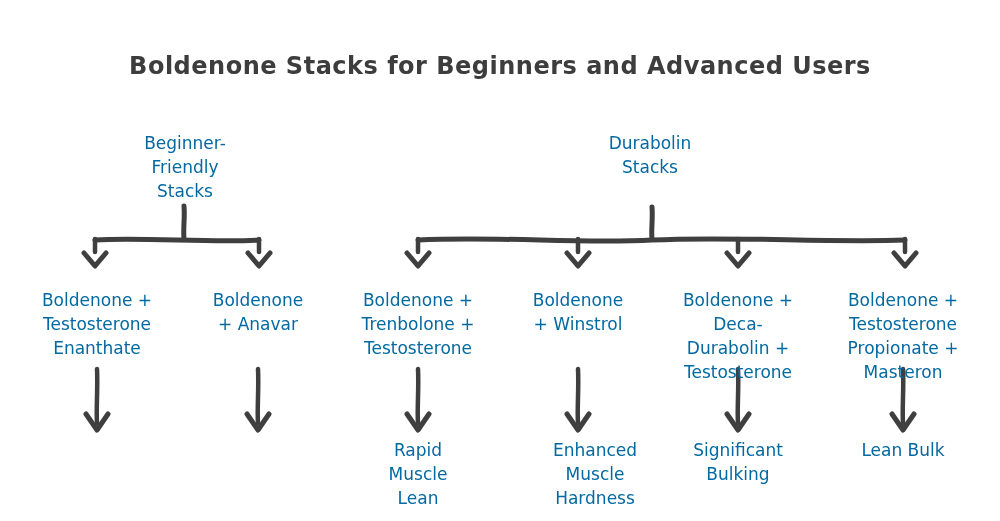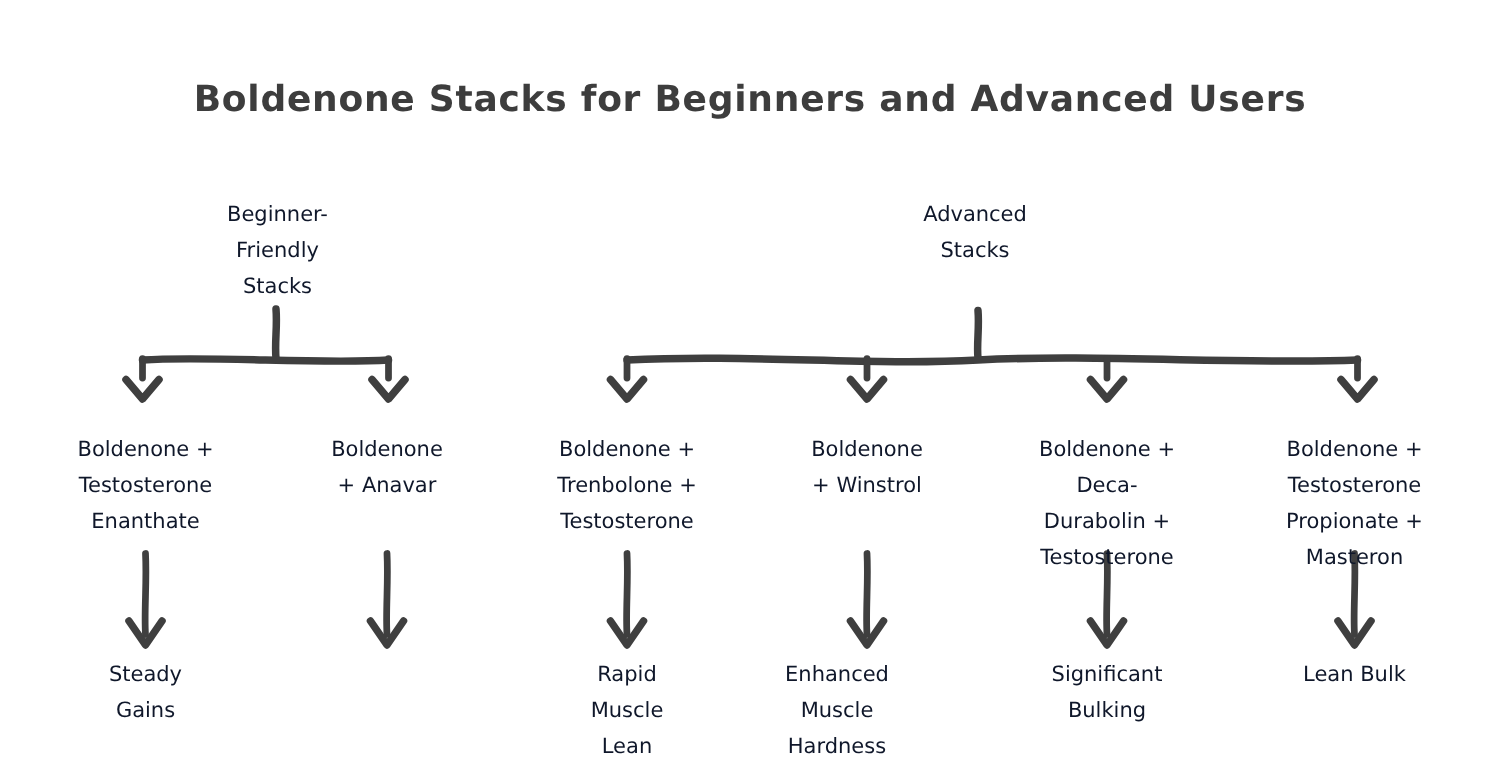--- a/index.html
+++ b/index.html
@@ -8,38 +8,38 @@
     position:relative;width:1000px;height:521px;
     font-family:"DejaVu Sans",sans-serif;color:#3d3d3d;background:#ffffff;
   }
   .title{
     position:absolute;left:0;top:52px;width:1000px;margin:0;
     text-align:center;font-size:24px;font-weight:bold;letter-spacing:.5px;
     color:#3d3d3d;
   }
   .node{
     position:absolute;width:160px;text-align:center;
-    font-size:14px;line-height:24px;white-space:pre-line;color:#0f172a;
+    font-size:17px;line-height:24px;white-space:pre-line;color:#0369a1;
   }
   .parent{top:131px;}
   .stack{top:288px;}
   .outcome{top:438px;}
   .wires{position:absolute;left:0;top:0;pointer-events:none;}
 </style>
 </head>
 <body>
 
 <div class="canvas">
 
   <h1 class="title">Boldenone Stacks for Beginners and Advanced Users</h1>
 
   <div class="node parent" style="left:105px;">Beginner-
 Friendly
 Stacks</div>
-  <div class="node parent" style="left:570px;">Advanced
+  <div class="node parent" style="left:570px;">Durabolin
 Stacks</div>
 
   <svg class="wires" width="1000" height="521" viewBox="0 0 1000 521" fill="none" stroke="#3f3f3f" stroke-linecap="round" stroke-linejoin="round">
 
     <g stroke-width="5">
       <path d="M184,206 C185,218 183,228 184,239"></path>
       <path d="M95,240 C140,237 214,243 259,240"></path>
       <path d="M95,239 L95,252" stroke-width="4.5"></path>
       <path d="M84,253 L95,266 L106,253"></path>
       <path d="M259,239 L259,252" stroke-width="4.5"></path>
@@ -97,25 +97,23 @@
 + Winstrol</div>
   <div class="node stack" style="left:658px;">Boldenone +
 Deca-
 Durabolin +
 Testosterone</div>
   <div class="node stack" style="left:823px;">Boldenone +
 Testosterone
 Propionate +
 Masteron</div>
 
-  <div class="node outcome" style="left:17px;">Steady
-Gains</div>
   <div class="node outcome" style="left:338px;">Rapid
 Muscle
 Lean</div>
-  <div class="node outcome" style="left:478px;">Enhanced
+  <div class="node outcome" style="left:515px;">Enhanced
 Muscle
 Hardness</div>
   <div class="node outcome" style="left:823px;">Lean Bulk</div>
   <div class="node outcome" style="left:658px;">Significant
 Bulking</div>
 
 </div>
 
 </body></html>

